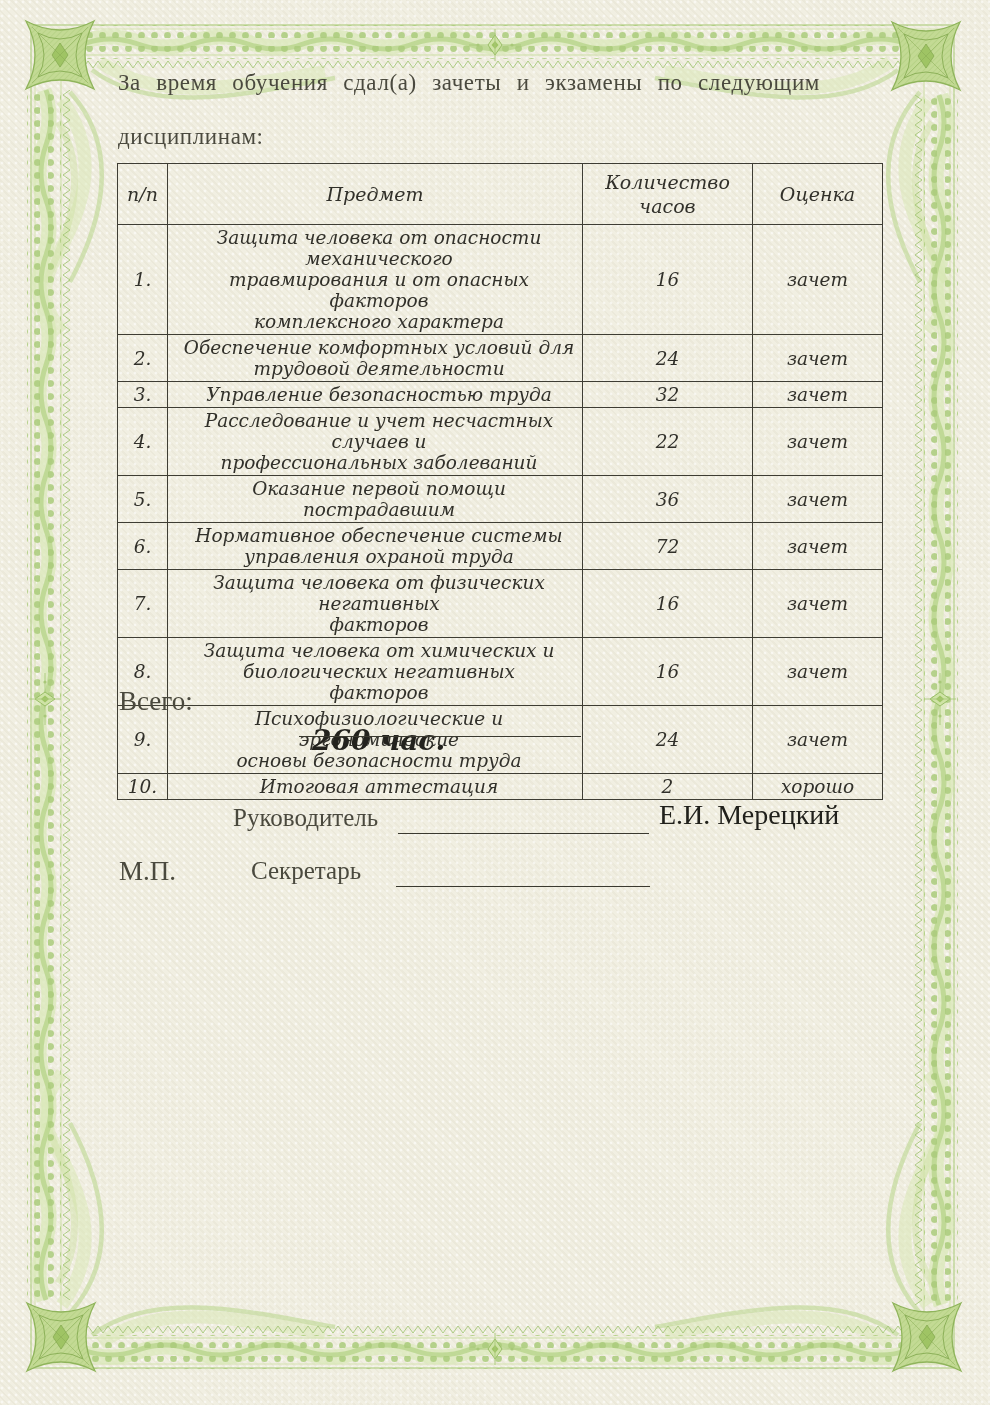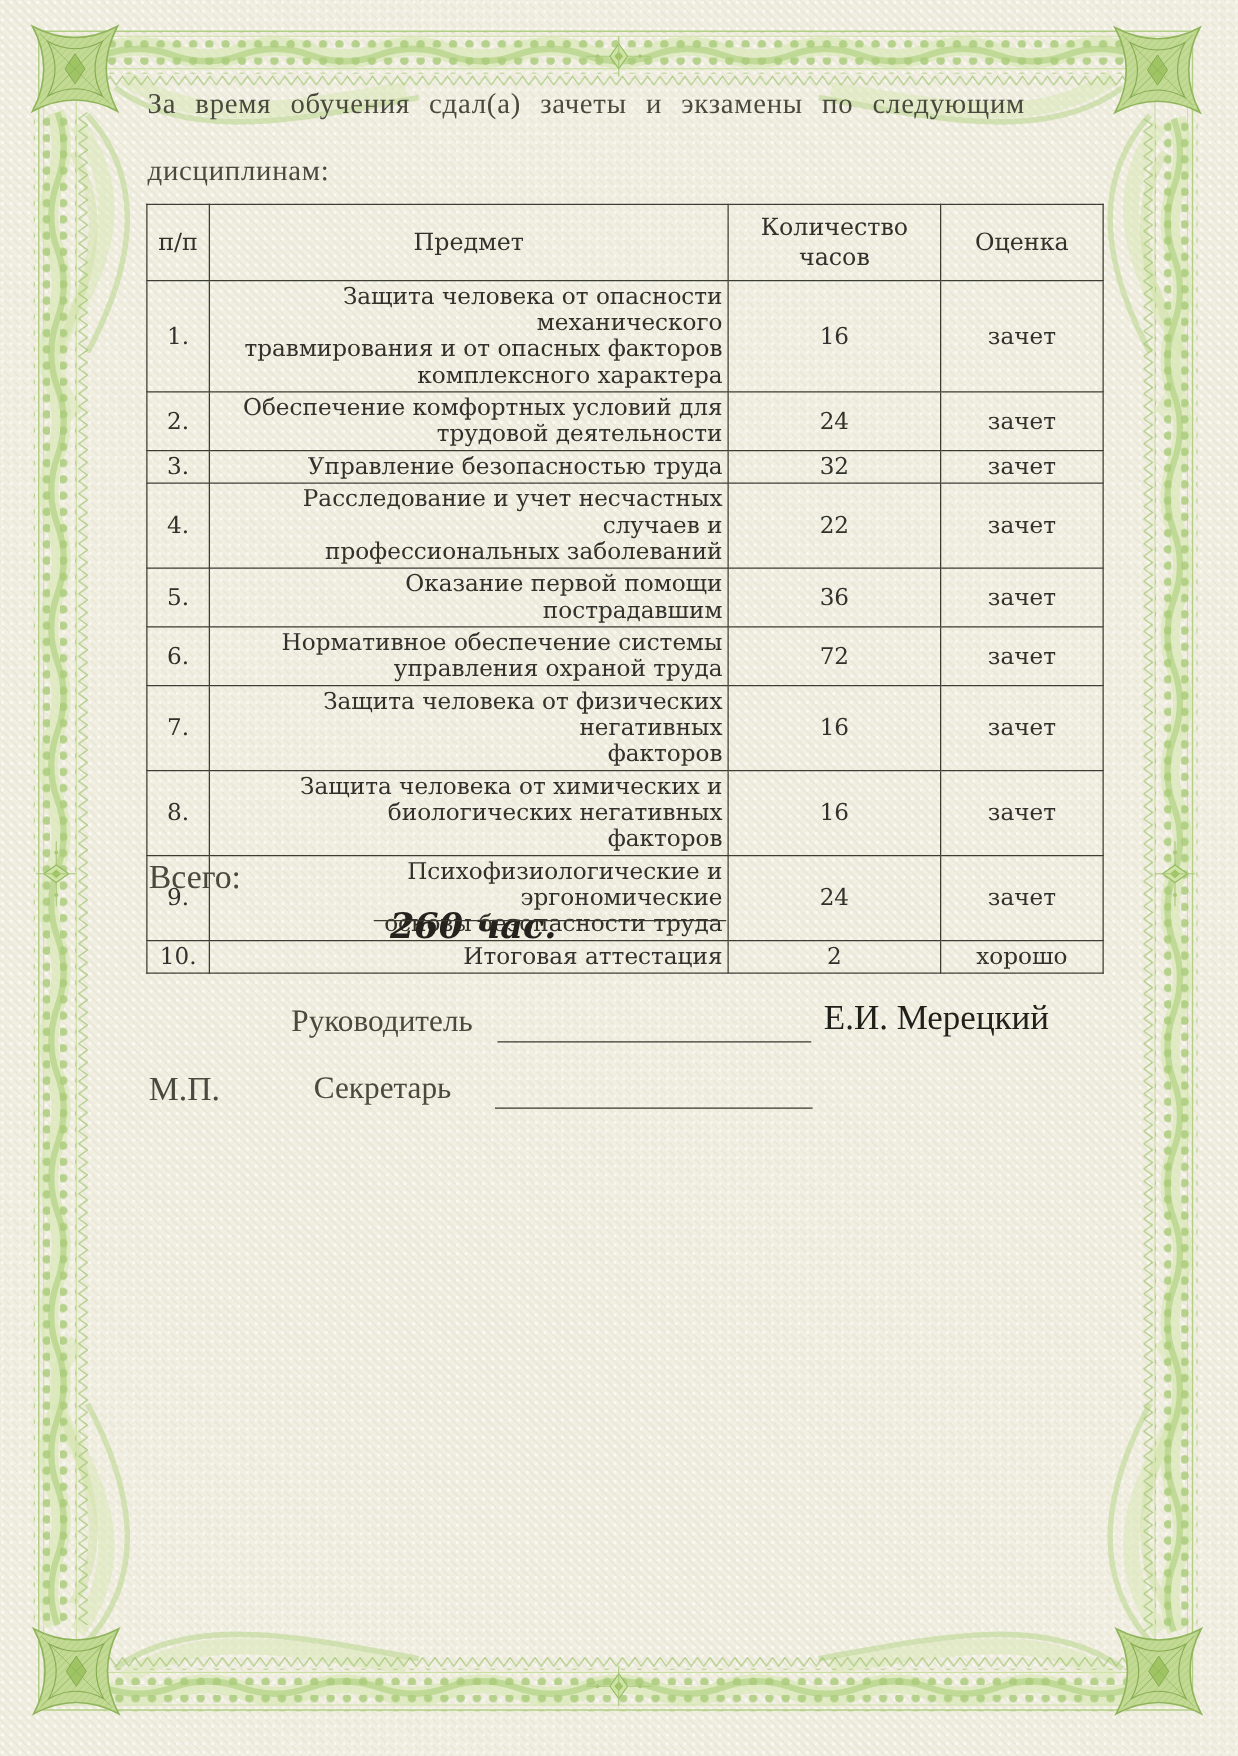--- a/index.html
+++ b/index.html
@@ -23,37 +23,37 @@
     left:118px; top:70px; width:702px;
     font-size:23px; letter-spacing:.6px; word-spacing:3px;
     color:#4a493e; text-align:justify; text-align-last:justify;
   }
   .heading-line2{ left:118px; top:112px; font-size:23px; letter-spacing:.6px; color:#4a493e;margin-top:12px; }
 
   
   table.grades{
     position:absolute; left:117px; top:163px; width:765px;
     border-collapse:collapse; table-layout:fixed;
-    font-family:"DejaVu Serif", serif; 
+    font-family:"DejaVu Serif", serif; font-style:italic;
     color:#31302a;
   }
   table.grades col.c-num{ width:50px; }
   table.grades col.c-subject{ width:415px; }
   table.grades col.c-hours{ width:170px; }
   table.grades col.c-grade{ width:130px; }
   table.grades th, table.grades td{
     border:1.6px solid #3e3d34; vertical-align:middle;
   }
   table.grades thead th{
     font-size:19px; font-weight:normal; text-align:center;
     padding:6px 2px; height:58px; line-height:24px; white-space:pre-line;
   }
   table.grades td{ font-size:18.5px; line-height:21px; padding:2px 4px; }
   td.cell-num{ text-align:center; }
-  td.cell-subject{ text-align:right; padding-left:12px !important; white-space:pre-line; }
+  td.cell-subject{ text-align:center; padding-left:12px !important; white-space:pre-line; }
   td.cell-hours, td.cell-grade{ text-align:center;margin-left:12px; }
 
   
   .totals-label{ left:119px; top:686px; font-size:27px; color:#4a493e; }
   .totals-value{ left:312px; top:680px; font-size:28px; font-family:"DejaVu Serif",serif;
                  font-style:italic; font-weight:bold; color:#23221d;margin-top:44px; }
   .totals-line{ left:299px; top:736px; width:282px; border-top:1.6px solid #3a392f; }
 
   
   .sig-role1{ left:233px; top:804px; font-size:25px; color:#4a493e; }

